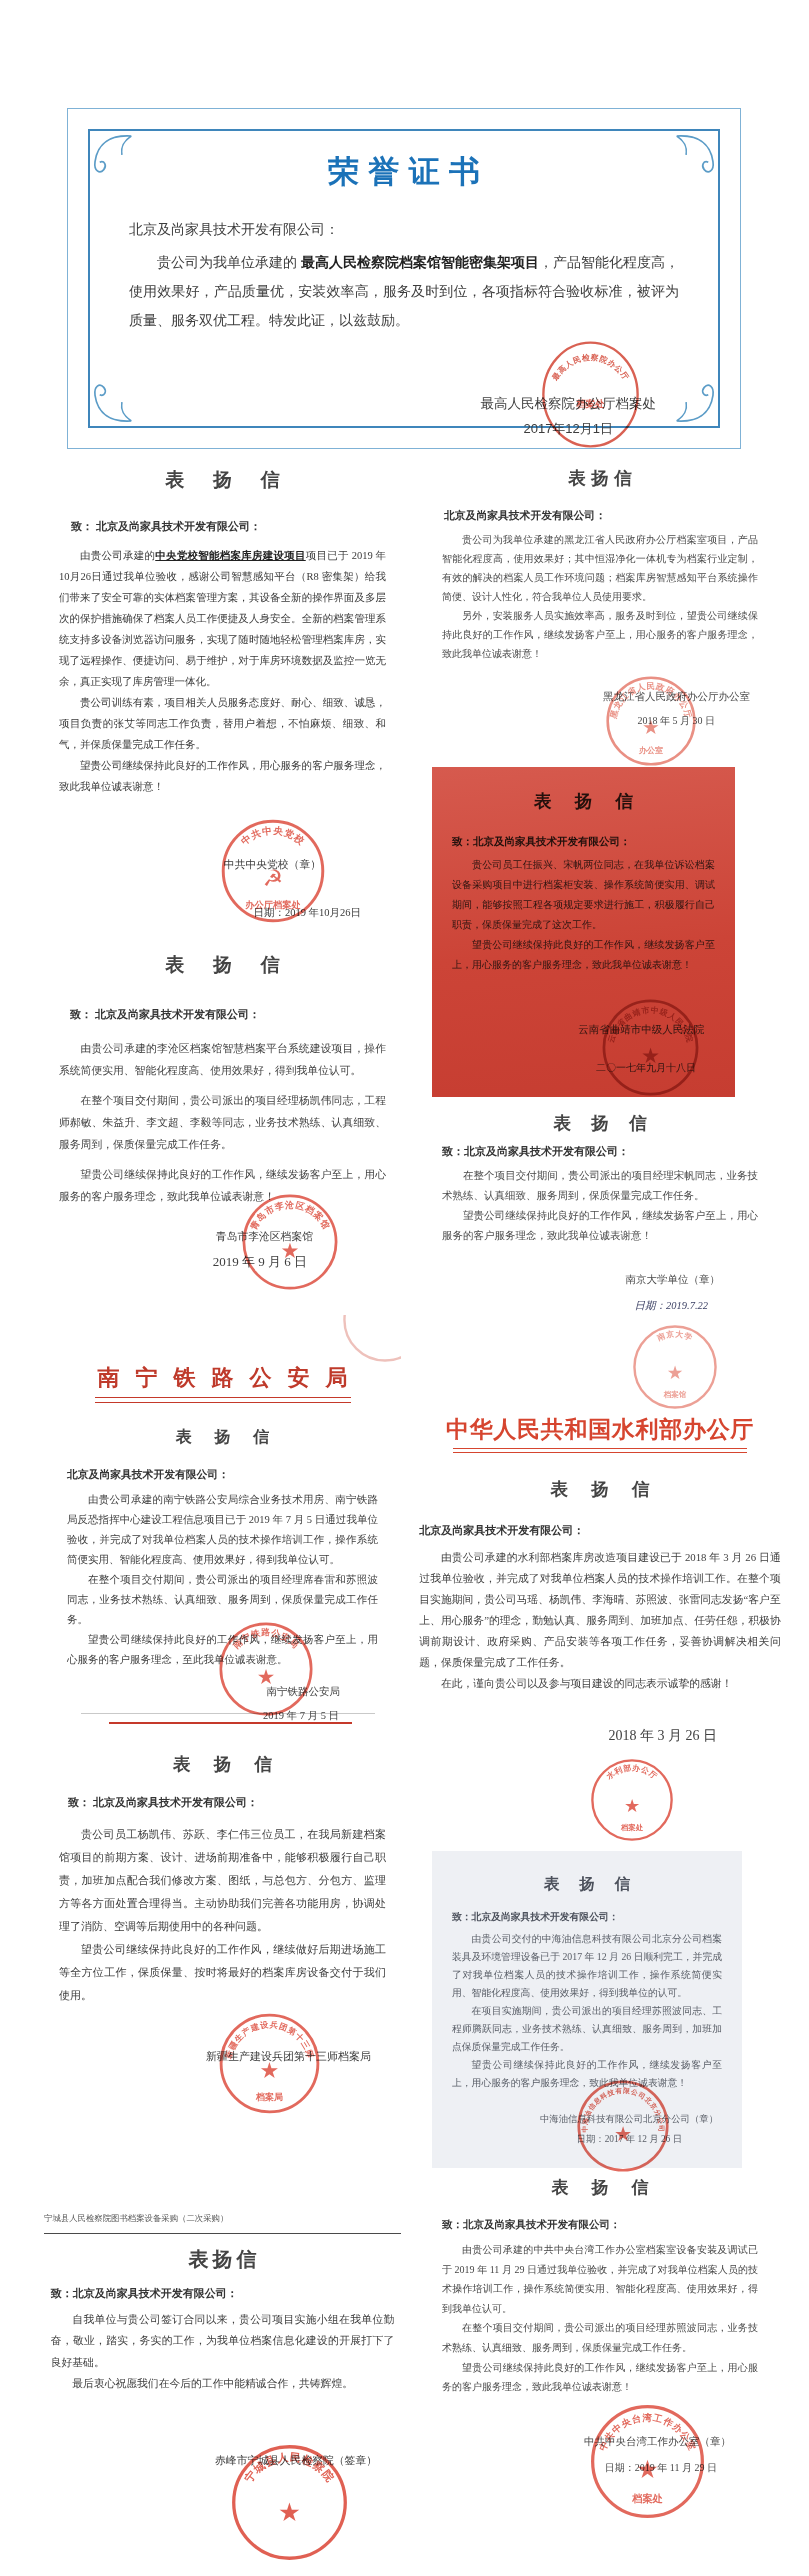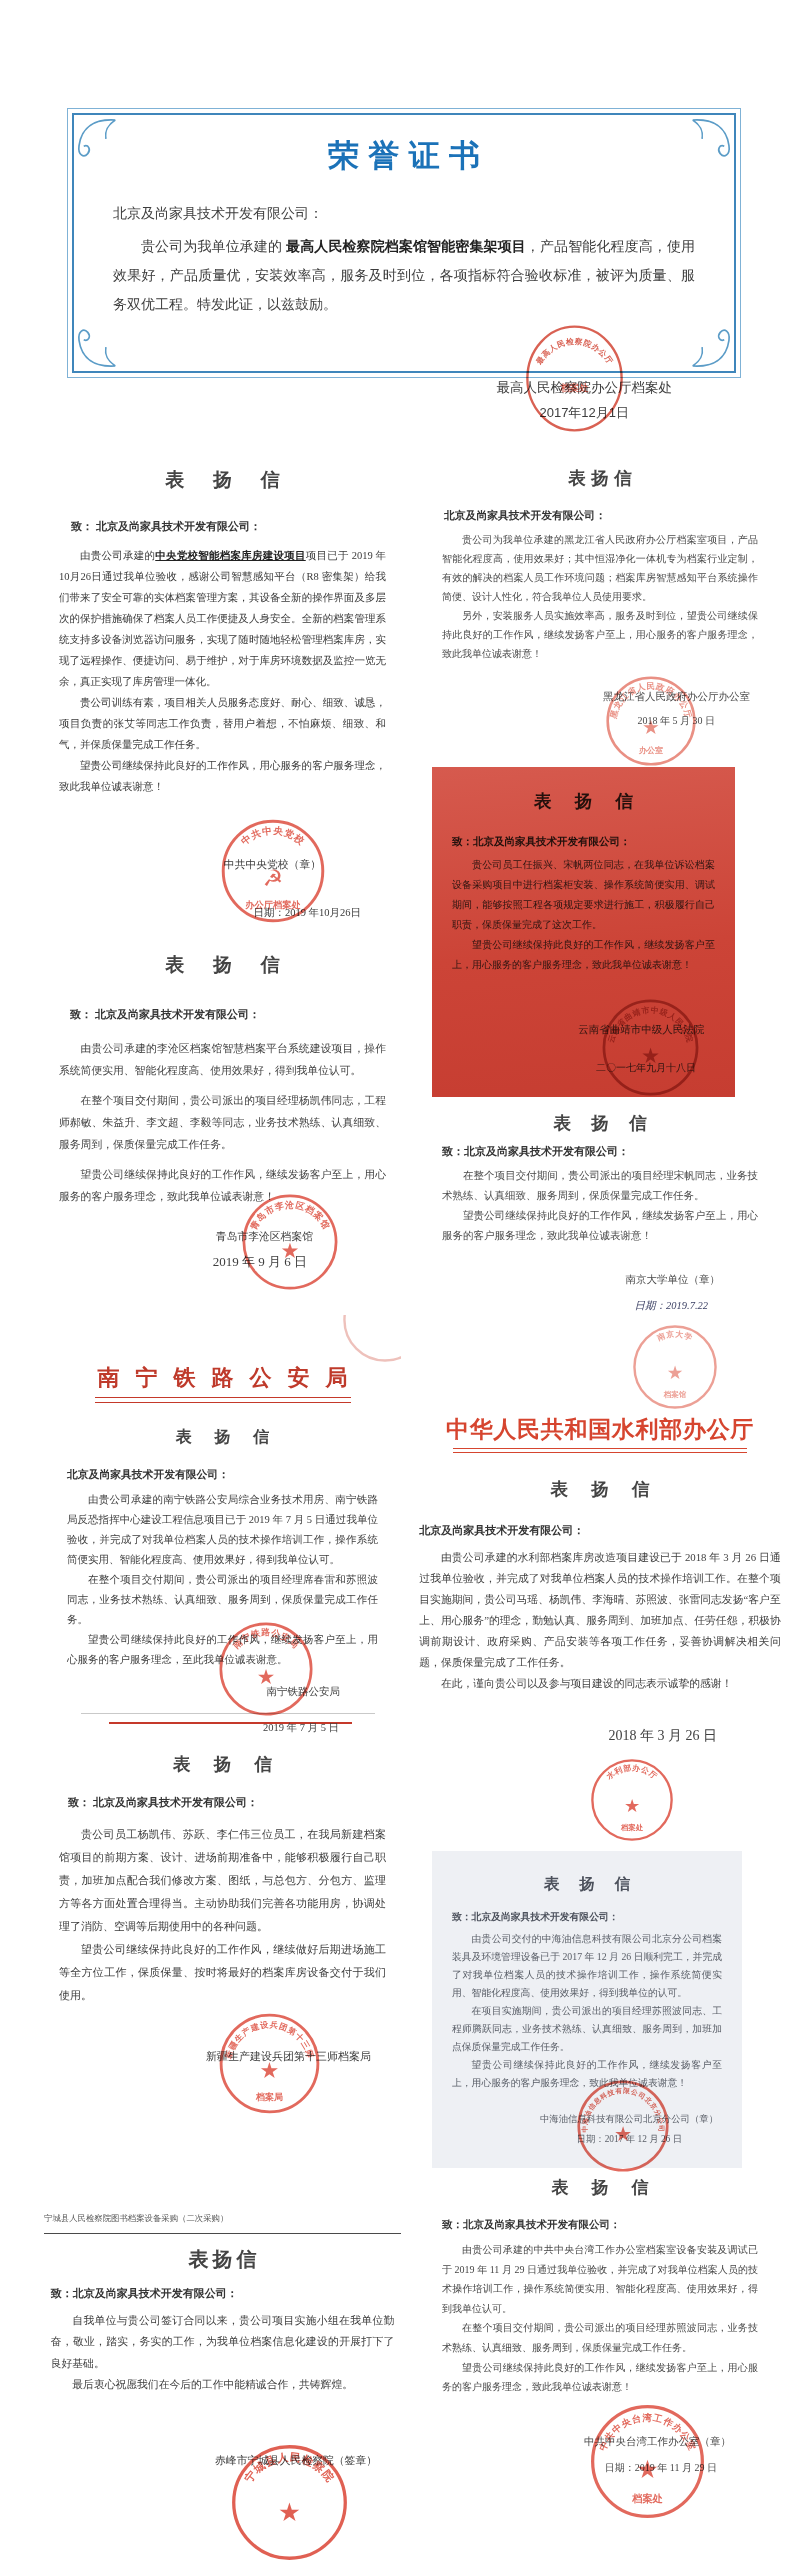--- a/index.html
+++ b/index.html
@@ -3,21 +3,21 @@
 <meta charset="utf-8">
 <style>
   html,body{margin:0;padding:0;}
   body{
     width:809px;height:2576px;position:relative;background:#ffffff;
     font-family:"Liberation Serif", serif;color:#3b3b3b;
   }
   .card{position:absolute;box-sizing:border-box;}
 
   
-  .cert{left:67px;top:108px;width:674px;height:270px;border:1.3px solid #7fb2d6;padding:4px;background:#fff;}
+  .cert{left:67px;top:108px;width:674px;height:341px;border:1.3px solid #7fb2d6;padding:20px;background:#fff;}
   .cert-in{border:2.7px solid #3f86bb;height:100%;box-sizing:border-box;position:relative;}
   .cert-title{text-align:center;margin-top:20px;font-size:31px;font-weight:700;
     letter-spacing:9.4px;text-indent:9.4px;color:#1b72b8;font-family:"Liberation Sans",sans-serif;}
   .cert-recipient{margin:28px 39px 0;font-size:14px;color:#3d3d3d;font-family:"Liberation Sans",sans-serif;}
   .cert-body{margin:9.4px 39px 0;font-size:14px;line-height:29px;text-align:justify;text-indent:2em;
     color:#3d3d3d;font-family:"Liberation Sans",sans-serif;}
   .cert-body b{font-weight:700;color:#222;}
   .cert-sig{position:absolute;right:62px;top:264px;text-align:center;font-size:13.5px;color:#3d3d3d;
     font-family:"Liberation Sans",sans-serif;z-index:2;}
   .cert-sig .d{margin-top:6.7px;font-size:13px;}
@@ -86,21 +86,21 @@
 
   
   .l-nn{left:44px;top:1315px;width:357px;height:418px;font-size:10.5px;line-height:20px;color:#3e3e3e;overflow:hidden;}
   .l-nn .lhead{margin-top:53px;text-align:center;color:#bf3a2b;font-weight:700;font-size:22px;
     letter-spacing:16px;text-indent:16px;font-family:"Liberation Serif",serif;}
   .l-nn .dline{margin:9.4px auto 0;width:256px;height:3.4px;border-top:1.3px solid #c5392a;border-bottom:1.3px solid #c5392a;}
   .l-nn .ltitle{margin-top:24px;font-size:16px;letter-spacing:9.4px;text-indent:9.4px;}
   .l-nn .salut{margin:17.5px 0 5.4px 23px;font-size:10.8px;}
   .l-nn .para{padding:0 23px;}
   .l-nn .sig{padding-right:61px;margin-top:12px;font-size:10.5px;}
-  .l-nn .dt{padding-right:62px;margin-top:16px;}
+  .l-nn .dt{padding-right:62px;margin-top:4px;}
   .nn-foot-gray{position:absolute;left:37px;right:26px;bottom:19px;height:0.7px;background:#c9c9c9;}
   .nn-foot-red{position:absolute;left:65px;right:49px;bottom:9.4px;height:2px;background:#c5392a;}
 
   
   .l-slb{left:418px;top:1419px;width:364px;font-size:10.8px;line-height:21px;color:#414141;}
   .l-slb .lhead{text-align:center;color:#d6452f;font-weight:700;font-size:23px;letter-spacing:0.7px;
     font-family:"Liberation Serif",serif;}
   .l-slb .dline{margin:8px auto 0;width:294px;height:3.4px;border-top:1.3px solid #d6452f;border-bottom:1.3px solid #d6452f;}
   .l-slb .ltitle{margin-top:26px;font-size:17.5px;letter-spacing:9.4px;text-indent:9.4px;}
   .l-slb .salut{margin:20px 0 5.4px 1.3px;font-size:11px;}
@@ -122,21 +122,21 @@
   .l-zhy .para{text-align:justify;}
   .l-zhy .sig{padding-right:4px;margin-top:17.5px;font-size:9.4px;}
   .l-zhy .dt{padding-right:40px;margin-top:2.7px;font-size:9.4px;}
 
   
   .l-nc{left:44px;top:2208px;width:357px;font-size:10.8px;line-height:21.6px;color:#3c3c3c;}
   .l-nc .lhead-sm{font-family:"Liberation Sans",sans-serif;font-size:8.4px;color:#555;
     padding-bottom:3.4px;border-bottom:1.3px solid #4a4a4a;}
   .l-nc .ltitle{margin-top:15px;font-size:20px;letter-spacing:4px;text-indent:4px;}
   .l-nc .salut{margin:12px 0 5.4px 6.7px;}
-  .l-nc .para{padding:0 6.7px;}
+  .l-nc .para{padding:0 6.7px;font-family:Liberation Mono, monospace;}
   .l-nc .sig{padding-right:24px;margin-top:54px;font-size:10.8px;}
 
   
   .l-tb{left:418px;top:2178px;width:364px;font-size:10px;line-height:19.6px;color:#484848;}
   .l-tb .ltitle{font-size:17px;letter-spacing:9.4px;text-indent:9.4px;}
   .l-tb .salut{margin:17.5px 0 5.4px 24px;font-size:10.5px;}
   .l-tb .para{padding:0 24px;}
   .l-tb .sig{padding-right:51px;margin-top:35px;font-size:10.5px;}
   .l-tb .dt{padding-right:65px;margin-top:6.7px;}
 </style>

